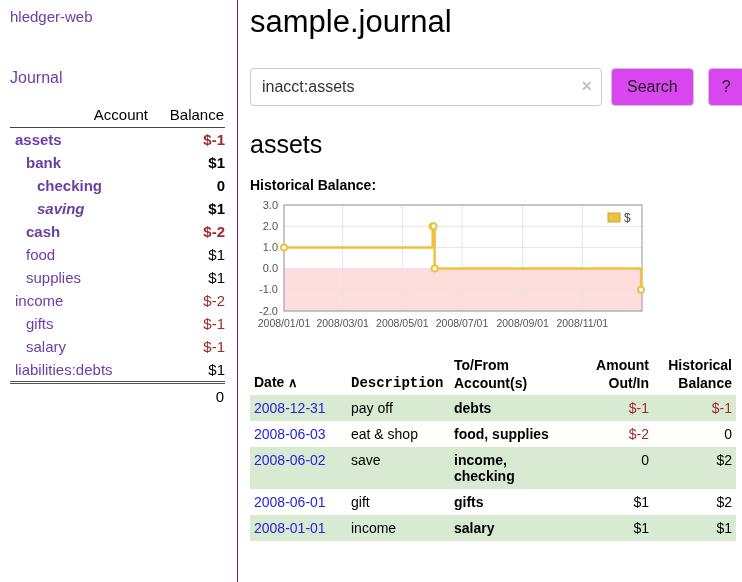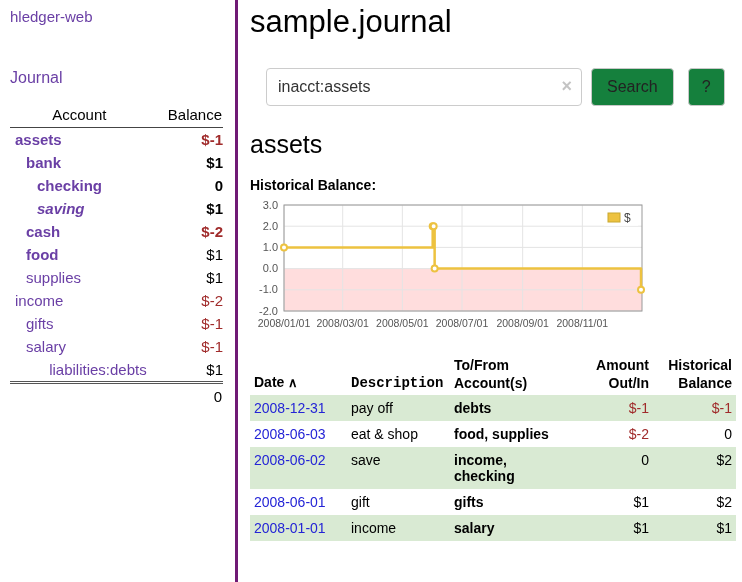--- a/index.html
+++ b/index.html
@@ -7,63 +7,63 @@
   body {
     width: 742px; height: 582px; overflow: hidden;
     font-family: "Liberation Sans", sans-serif; color:#000;
   }
   .app { display:flex; width:742px; height:582px; }
 
   
   .sidebar {
     width:238px; flex-shrink:0;
     padding:8px 12px 0 10px;
-    border-right:3px solid #701a75;
+    border-right:1px solid #701a75;
   }
   .brand {
     display:block; font-size:15px; color:var(--link-purple);
     text-decoration:none; cursor:pointer; margin-bottom:44px;
   }
   .journal-link {
     display:block; font-size:16px; color:var(--link-purple);
     text-decoration:none; cursor:pointer; margin-bottom:16px;
   }
   table.accounts { width:100%; border-collapse:separate; border-spacing:0; font-size:15px; }
   table.accounts th {
-    font-weight:normal; text-align:center; padding:3px 0 4px 2px;
+    font-weight:normal; text-align:right; padding:3px 0 4px 2px;
     border-bottom:1px solid #444;
   }
   table.accounts th.num { text-align:right; padding-right:1px; }
   table.accounts td { padding:3px 0; }
   .acct-link { color:var(--link-purple); text-decoration:none; cursor:pointer; }
   .acct-link.b { font-weight:bold; }
   td.bal { text-align:right; padding-right:1px; }
   td.bal.b { font-weight:bold; }
   .neg { color:var(--negative-red); }
   table.accounts tfoot td {
     border-top:3px double #555; text-align:right; padding:4px 1px 0 0;
   }
 
   
   .main { flex:1; padding:4px 8px 0 12px; }
   h1.page-title { font-size:31px; font-weight:400; letter-spacing:0; }
   .search-row { display:flex; align-items:center; margin-top:28px; }
-  .searchbox { position:relative; width:316px;margin-left:16px; }
+  .searchbox { position:relative; width:352px; }
   .searchbox input {
     width:100%; height:38px; border:1px solid #ccc; border-radius:4px;
     padding:0 30px 0 11px; font-size:16px; color:#333;
     font-family:"Liberation Sans", sans-serif; outline:none;
   }
   .clear-icon {
     position:absolute; right:10px; top:8px; color:#c4c4c4;
     font-size:18px; font-weight:bold; cursor:pointer; line-height:20px;
   }
   .btn {
     height:38px; margin-left:9px; padding:0 15px; font-size:16px;
-    color:#222; background:#15803d; border:1px solid #c8c8c8; border-radius:4px;
+    color:#222; background:#d946ef; border:1px solid #c8c8c8; border-radius:4px;
     cursor:pointer; font-family:"Liberation Sans", sans-serif;
   }
   .btn.help { margin-left:14px; padding:0 13px; }
   h2.account-heading { font-size:25px; font-weight:400; margin-top:24px; }
   .chart-label { font-size:14px; font-weight:bold; margin-top:18px; }
   #chart { margin-top:6px; }
   svg text { font-family:"Liberation Sans", sans-serif; }
 
   
   table.register { border-collapse:collapse; margin-top:14px; font-size:14px; width:486px; }
@@ -109,41 +109,41 @@
           </tr>
           <tr>
             <td style="padding-left: 27px; font-style: italic;"><a class="acct-link b">saving</a></td>
             <td class="bal b">$1</td>
           </tr>
           <tr>
             <td style="padding-left: 16px;"><a class="acct-link b">cash</a></td>
             <td class="bal b neg">$-2</td>
           </tr>
           <tr>
-            <td style="padding-left: 16px; font-weight: bold;"><a class="acct-link">food</a></td>
+            <td style="padding-left: 16px;"><a class="acct-link">food</a></td>
             <td class="bal">$1</td>
           </tr>
           <tr>
             <td style="padding-left: 16px;"><a class="acct-link">supplies</a></td>
             <td class="bal">$1</td>
           </tr>
           <tr>
             <td style="padding-left: 5px;"><a class="acct-link">income</a></td>
             <td class="bal neg">$-2</td>
           </tr>
           <tr>
             <td style="padding-left: 16px;"><a class="acct-link">gifts</a></td>
             <td class="bal neg">$-1</td>
           </tr>
           <tr>
             <td style="padding-left: 16px;"><a class="acct-link">salary</a></td>
             <td class="bal neg">$-1</td>
           </tr>
           <tr>
-            <td style="padding-left: 5px; text-align: right;"><a class="acct-link">liabilities:debts</a></td>
+            <td style="padding-left: 5px;"><a class="acct-link">liabilities:debts</a></td>
             <td class="bal">$1</td>
           </tr>
         </tbody>
       <tfoot>
         <tr>
           <td></td>
           <td>0</td>
         </tr>
       </tfoot>
     </table>

